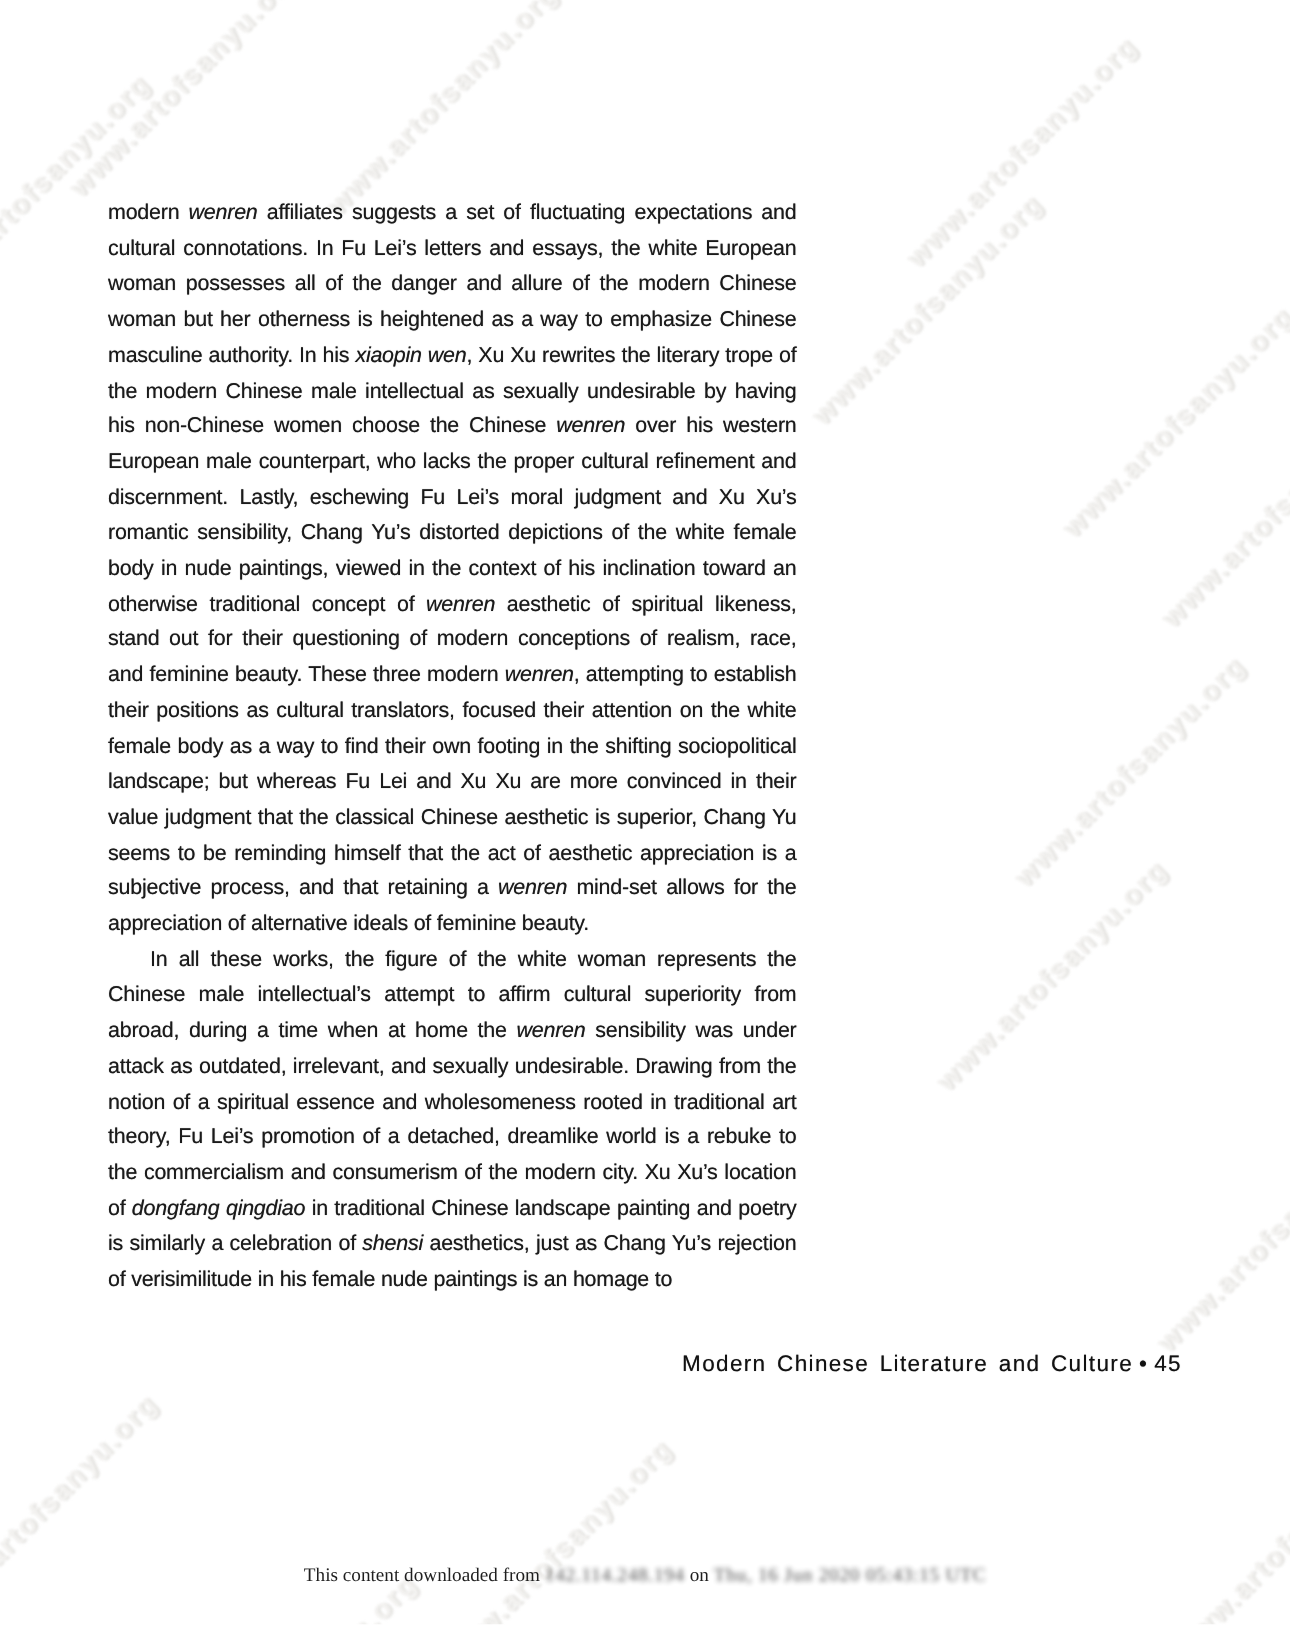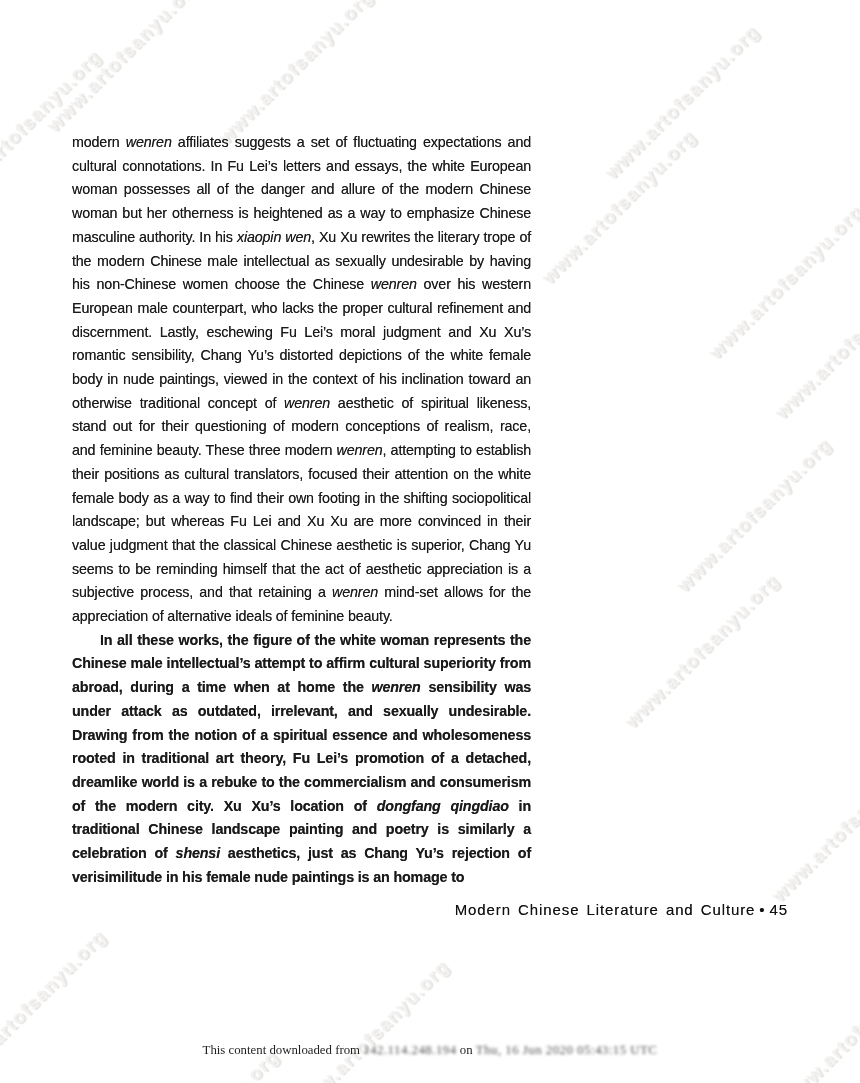--- a/index.html
+++ b/index.html
@@ -33,21 +33,21 @@
     position:absolute;
     left:72px;top:131px;width:459px;
     font-size:14.3px;
     line-height:23.7px;
     letter-spacing:-0.15px;
     text-align:justify;
     color:#1a1a1a;
     text-shadow:0 0 0.5px rgba(0,0,0,0.65);
   }
   .article p{margin:0;}
-  .article p.indent{text-indent:28px;font-weight:bold;}
+  .article p.indent{text-indent:28px;}
   .article i{font-style:italic;}
 
   
   .running-footer{
     position:absolute;
     right:72px;top:901px;
     font-size:15px;
     font-weight:400;
     letter-spacing:0.9px;
     word-spacing:2px;

